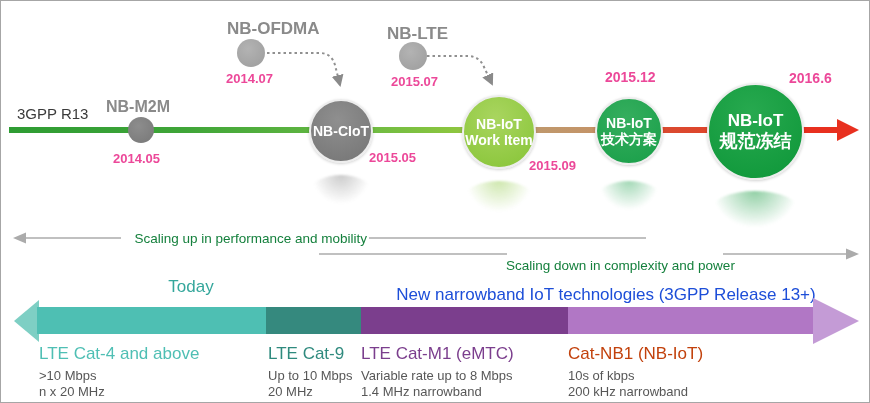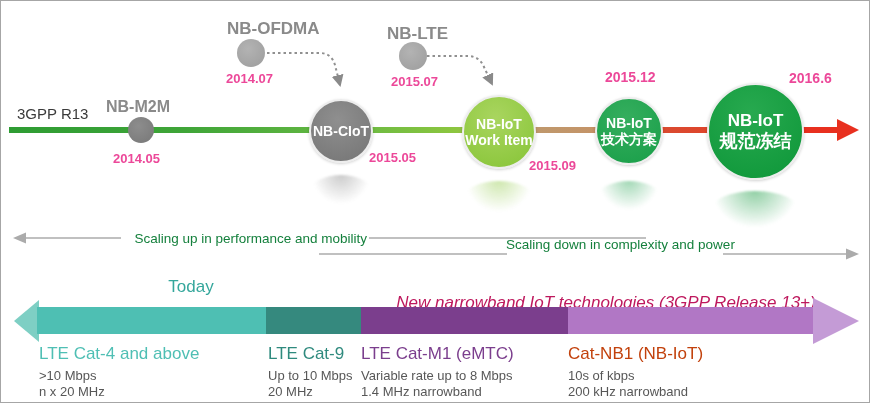--- a/index.html
+++ b/index.html
@@ -47,26 +47,26 @@
 
   .refl { border-radius:50%; filter:blur(1px); }
   .r-ciot   { left:310px; top:174px; width:60px; height:30px; background:radial-gradient(ellipse at 50% 0%, rgba(120,120,120,.38), rgba(120,120,120,0) 68%); }
   .r-wi     { left:464px; top:180px; width:68px; height:32px; background:radial-gradient(ellipse at 50% 0%, rgba(134,196,54,.40), rgba(134,196,54,0) 68%); }
   .r-tech   { left:597px; top:180px; width:62px; height:30px; background:radial-gradient(ellipse at 50% 0%, rgba(24,158,72,.40), rgba(24,158,72,0) 68%); }
   .r-freeze { left:710px; top:190px; width:88px; height:38px; background:radial-gradient(ellipse at 50% 0%, rgba(13,150,56,.45), rgba(13,150,56,0) 68%); }
 
   
   .scale-text { font-size:13.5px; color:#15803d; text-align:right; white-space:nowrap; }
   .t-up   { left:122px; top:230px; width:244px; }
-  .t-down { left:505px; top:236px; width:216px; }
+  .t-down { left:505px; top:257px; width:216px; }
 
   
   .band-title { font-size:17px; text-align:center; white-space:nowrap; }
   .t-today { left:100px; top:276px; width:180px; color:#35a79c; }
-  .t-new   { left:393px; top:292px; width:424px; color:#be185d;font-style:italic; }
+  .t-new   { left:393px; top:284px; width:424px; color:#1d4ed8; }
 
   .seg { top:306px; height:27px; }
   .s1 { left:36px;  width:229px; background:#4ebfb3; }
   .s2 { left:265px; width:95px;  background:#35897e; }
   .s3 { left:360px; width:207px; background:#7b3e8d; }
   .s4 { left:567px; width:245px; background:#b177c5; }
   .bar-head-left { left:13px; top:299px; width:0; height:0;
     border-right:25px solid #7ecfc4; border-top:21px solid transparent; border-bottom:21px solid transparent; }
   .bar-head-right { left:812px; top:297px; width:0; height:0;
     border-left:46px solid #c49bd6; border-top:23px solid transparent; border-bottom:23px solid transparent; }

